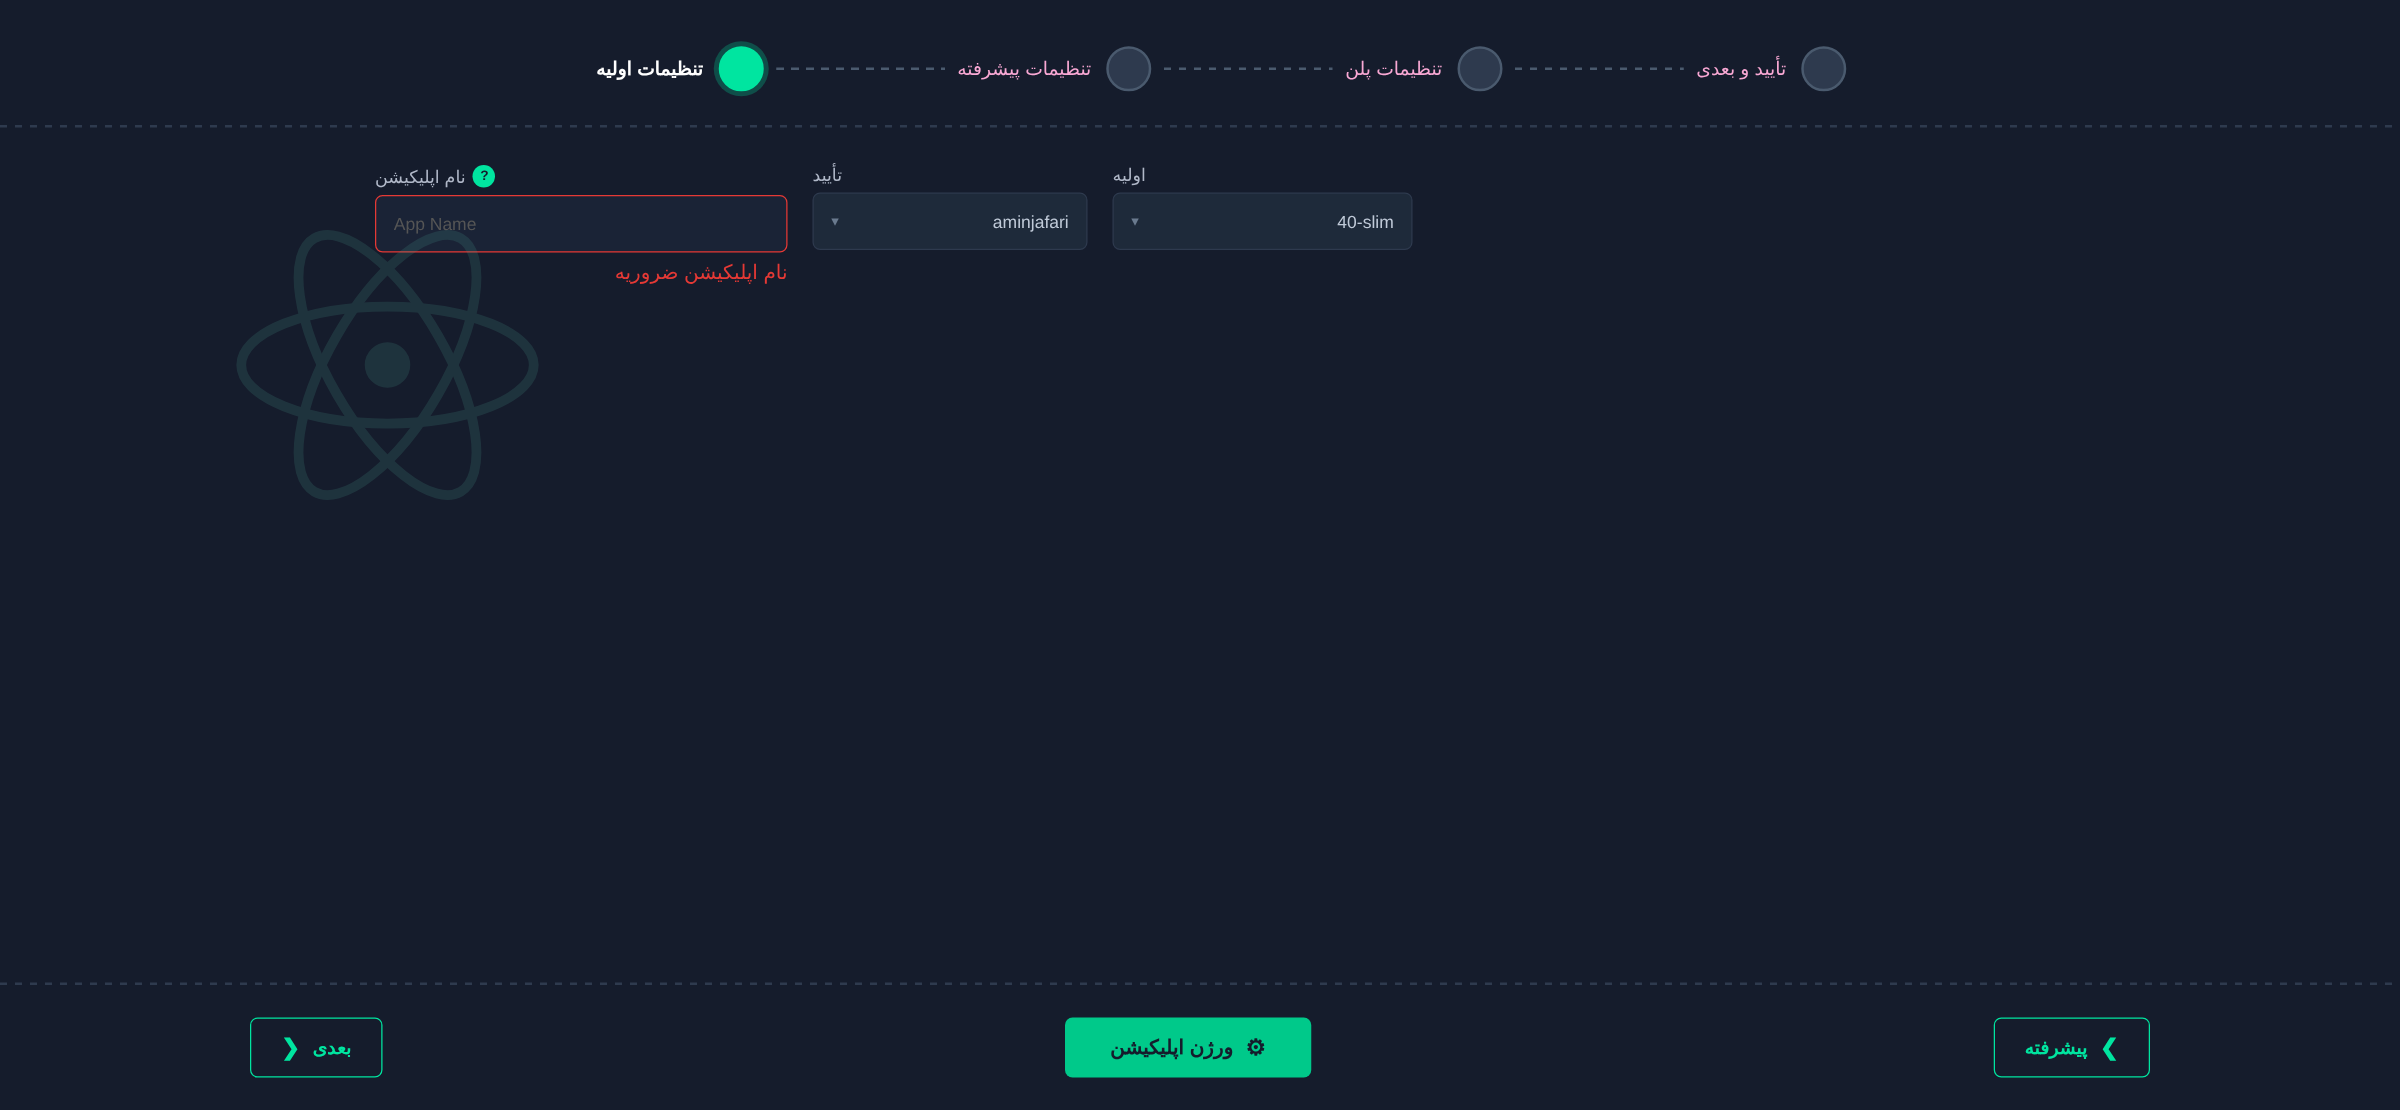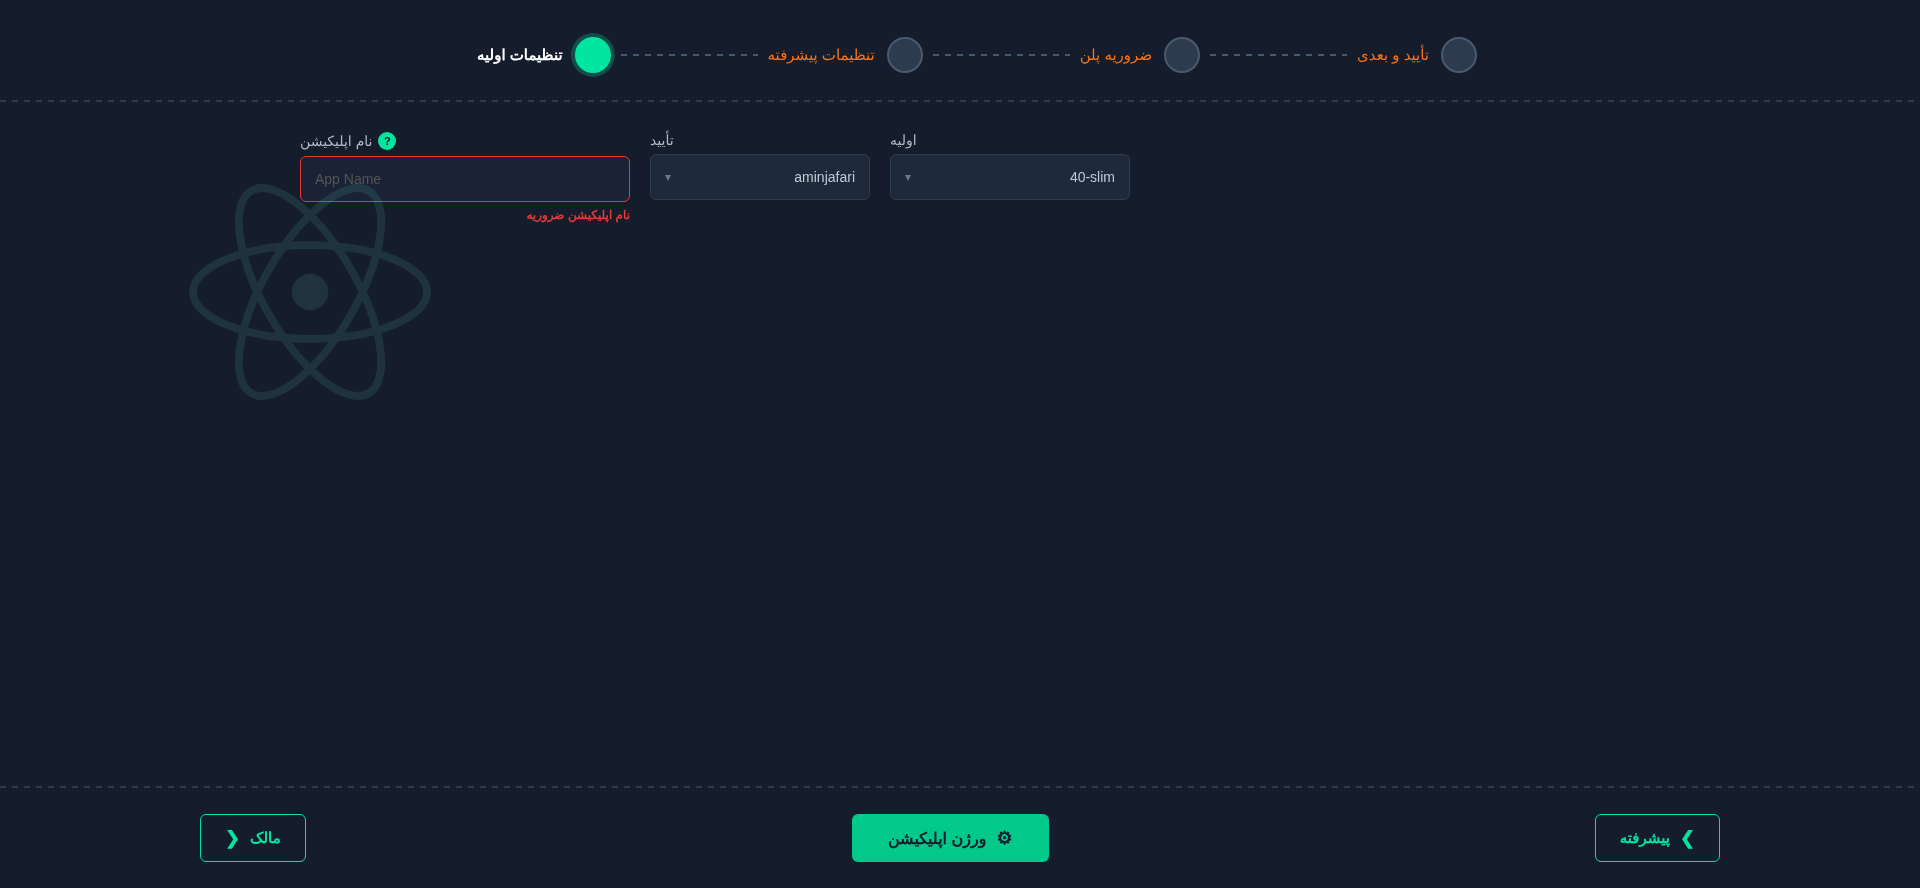--- a/index.html
+++ b/index.html
@@ -37,21 +37,21 @@
 
     .step-item {
       display: flex;
       align-items: center;
       gap: 12px;
       flex-direction: row-reverse;
     }
 
     .step-label {
       font-size: 15px;
-      color: #f97316;
+      color: #f9a8d4;
       white-space: nowrap;
     }
 
     .step-label.active {
       color: #ffffff;
       font-weight: 600;
     }
 
     .step-circle {
       width: 36px;
@@ -156,24 +156,23 @@
       text-align: right;
       direction: ltr;
     }
 
     .app-name-input::placeholder {
       color: #555;
       text-align: left;
     }
 
     .error-text {
-      font-size: 12px;
+      font-size: 16px;
       color: #e53935;
       text-align: right;
-      font-weight: bold;
     }
 
     
     .dropdown {
       width: 200px;
       height: 46px;
       background-color: #1e2a3a;
       border: 1px solid #2e3a4e;
       border-radius: 6px;
       color: #c0cad8;
@@ -273,21 +272,21 @@
 
       <div class="step-item">
         <div class="step-circle"></div>
         <span class="step-label">تنظیمات پیشرفته</span>
       </div>
 
       <div class="step-connector"></div>
 
       <div class="step-item">
         <div class="step-circle"></div>
-        <span class="step-label">ضروریه پلن</span>
+        <span class="step-label">تنظیمات پلن</span>
       </div>
 
       <div class="step-connector"></div>
 
       <div class="step-item">
         <div class="step-circle"></div>
         <span class="step-label">تأیید و بعدی</span>
       </div>
 
     </div>
@@ -351,19 +350,19 @@
       <span class="btn-icon">❯</span>
       <span>پیشرفته</span>
     </button>
 
     <button class="btn btn-primary">
       <span class="btn-icon">⚙</span>
       <span>ورژن اپلیکیشن</span>
     </button>
 
     <button class="btn btn-outline">
-      <span>مالک</span>
+      <span>بعدی</span>
       <span class="btn-icon">❮</span>
     </button>
 
   </div>
 
 </div>
 
 </body></html>

